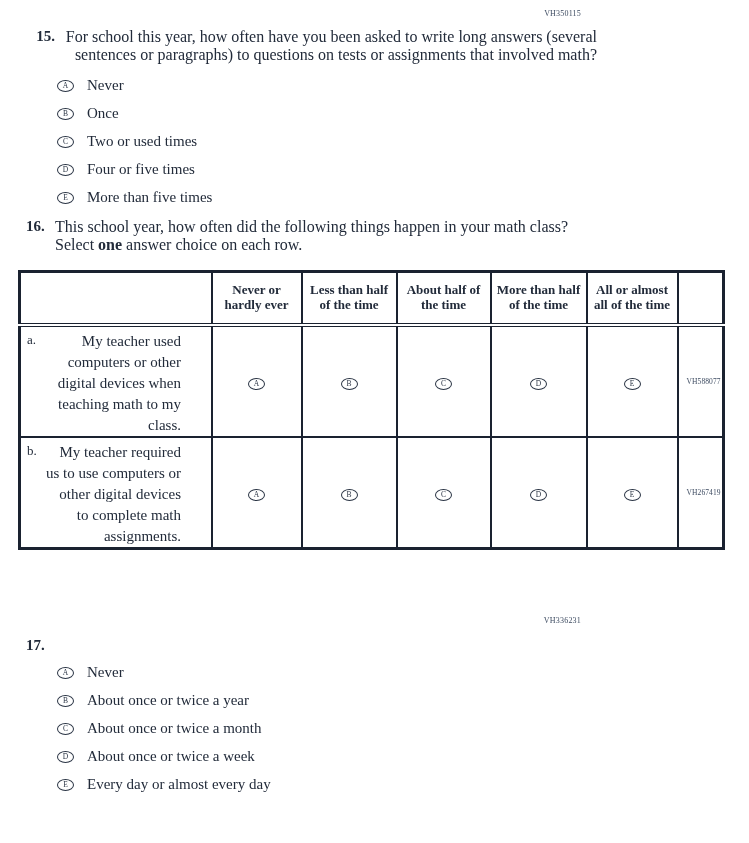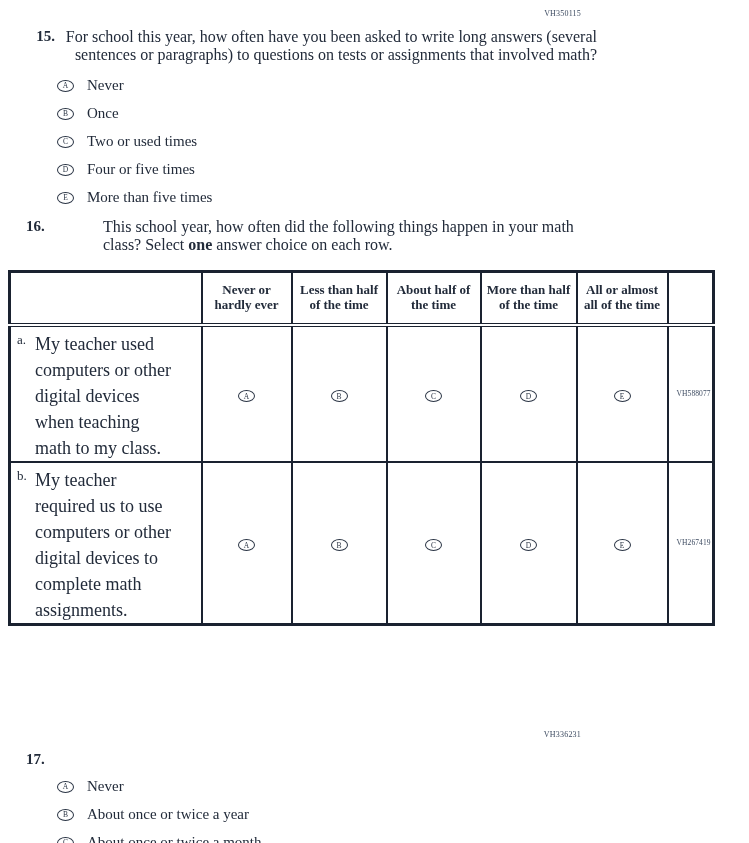--- a/index.html
+++ b/index.html
@@ -13,25 +13,25 @@
   .code {
     text-align: right;
     padding-right: 16px;
     font-size: 8px;
     letter-spacing: 0.2px;
     color: #3d4b61;
     line-height: 10px;
   }
   .sec15 .code { padding-top: 9px; }
   .sec16 .code { margin-top: 84px; }
-  .sec17 .code { margin-top: 104px; padding-left: 26px; }
+  .sec17 .code { margin-top: 66px; padding-left: 26px; }
 
   .q-row { display: flex; margin-left: 26px; }
   .sec15 .q-row { margin-top: 9px; text-align: right; }
-  .sec16 .q-row { margin-top: 1px; gap: 48px; }
+  .sec16 .q-row { margin-top: 1px; }
   .sec17 .q-row { margin-top: 11px; }
   .q-num {
     min-width: 29px;
     font-weight: bold;
     font-size: 15px;
     line-height: 17.5px;
   }
   .q-text {
     font-size: 16px;
     line-height: 17.5px;
@@ -57,41 +57,41 @@
     color: #2a3444;
     flex: 0 0 auto;
   }
   .option .bubble { margin-right: 13px; }
   .option-label { font-size: 15px; line-height: 15px; white-space: nowrap; }
 
   table.grid {
     border-collapse: collapse;
     table-layout: fixed;
     width: 704px;
-    margin-left: 8px;
+    margin-left: 18px;
     margin-top: 17px;
     border: 3px solid #1a2230;
   }
   table.grid th, table.grid td { border: 2px solid #1a2230; }
   table.grid thead th {
     border-bottom: 4px double #1a2230;
     font-size: 13px;
     line-height: 14.5px;
     font-weight: bold;
     text-align: center;
     vertical-align: middle;
     padding: 2px 1px;
   }
   table.grid thead tr { height: 53px; }
   tr.row-a { height: 93px; }
   tr.row-b { height: 87px; }
   td.item-cell { vertical-align: top; padding: 4px 2px 0 6px; }
   .item-wrap { display: flex; }
   .item-letter { width: 18px; flex: 0 0 auto; font-size: 13px; line-height: 17px; }
-  .item-text { width: 136px; font-size: 18px; line-height: 26px; }
+  .item-text { width: 136px; font-size: 15px; line-height: 21px; text-align: right; }
   td.bubble-cell { text-align: center; vertical-align: middle; }
   td.code-cell {
     font-size: 7.5px;
     color: #3d4b61;
     text-align: center;
     vertical-align: middle;
     padding: 0 8px;
     letter-spacing: 0.1px;
   }
 </style>
@@ -207,17 +207,18 @@
       <div class="option">
         <span class="bubble">C</span>
           <span class="option-label">About once or twice a month</span>
       </div>
       <div class="option">
         <span class="bubble">D</span>
           <span class="option-label">About once or twice a week</span>
       </div>
       <div class="option">
         <span class="bubble">E</span>
+          <span class="option-label">Every day or almost every day</span>
       </div>
     </div>
   </section>
 
 </div>
 
 </body></html>

